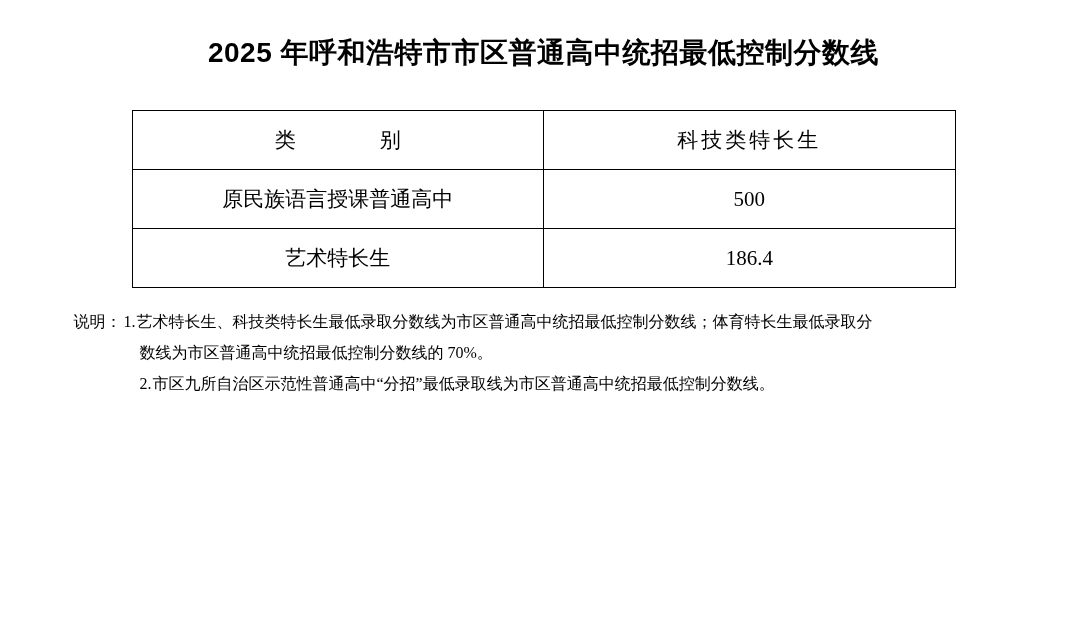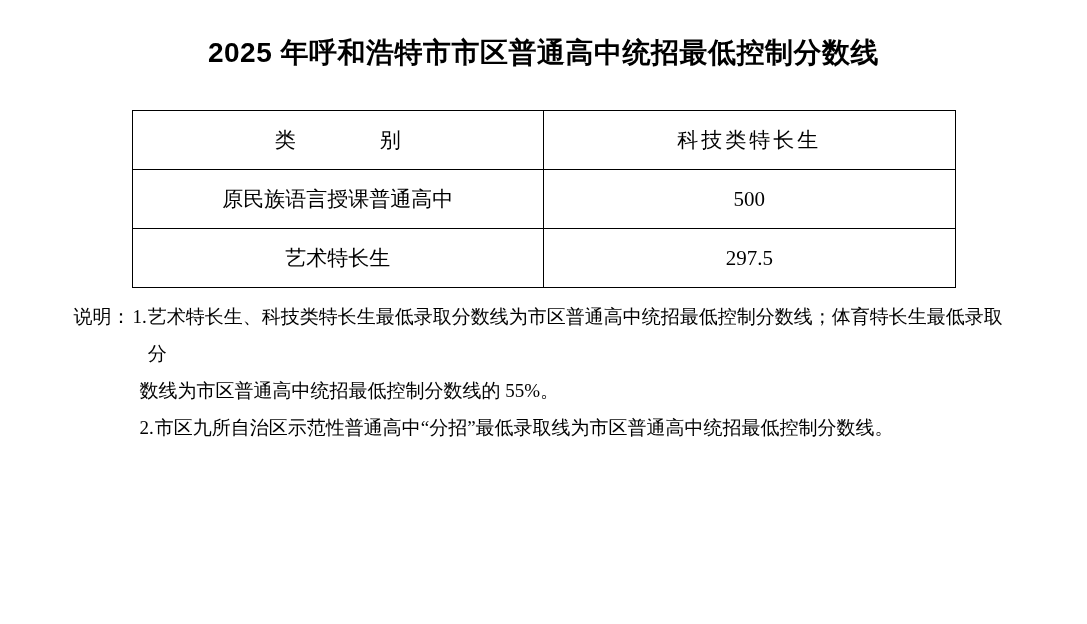--- a/index.html
+++ b/index.html
@@ -55,23 +55,23 @@
     width: 50%;
   }
   .head-cat {
     letter-spacing: 14px;
     padding-left: 14px;
   }
   .head-score {
     letter-spacing: 3px;
   }
   .notes {
-    margin: 10px auto 0 auto;
+    margin: 18px auto 0 auto;
     width: 940px;
-    font-size: 19px;
+    font-size: 16px;
     line-height: 1.95;
   }
   .note-row {
     display: flex;
     align-items: flex-start;
   }
   .note-label {
     white-space: nowrap;
     padding-right: 2px;
   }
@@ -106,32 +106,32 @@
           <td class="col-score">
             <span class="head-score">科技类特长生</span>
           </td>
         </tr>
         <tr>
           <td class="col-cat">原民族语言授课普通高中</td>
           <td class="col-score">500</td>
         </tr>
         <tr>
           <td class="col-cat">艺术特长生</td>
-          <td class="col-score">297.5</td>
+          <td class="col-score">186.4</td>
         </tr>
       </tbody>
     </table>
   </div>
 
   <div class="notes">
     <div class="note-row">
       <span class="note-label">说明：</span>
       <span class="note-num">1.</span>
       <span class="note-text">艺术特长生、科技类特长生最低录取分数线为市区普通高中统招最低控制分数线；体育特长生最低录取分</span>
     </div>
-    <div class="note-indent">数线为市区普通高中统招最低控制分数线的 55%。</div>
+    <div class="note-indent">数线为市区普通高中统招最低控制分数线的 70%。</div>
     <div class="note-row note-indent2">
       <span class="note-num">2.</span>
       <span class="note-text">市区九所自治区示范性普通高中“分招”最低录取线为市区普通高中统招最低控制分数线。</span>
     </div>
   </div>
 
 </div>
 
 </body></html>

